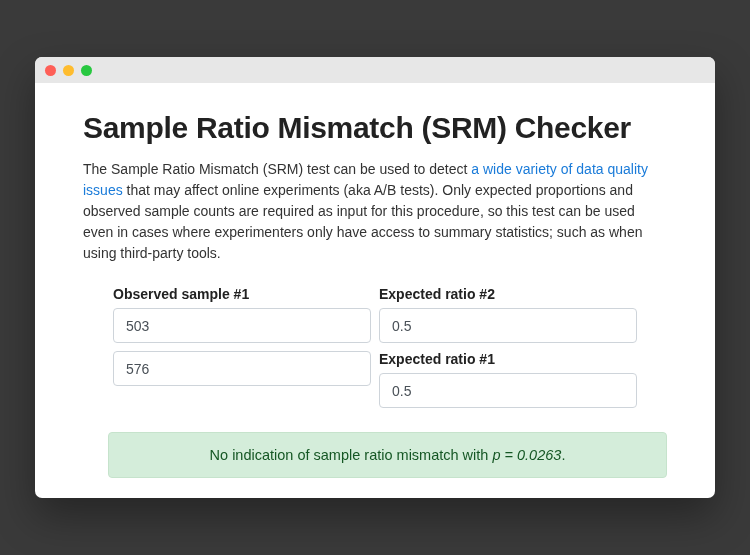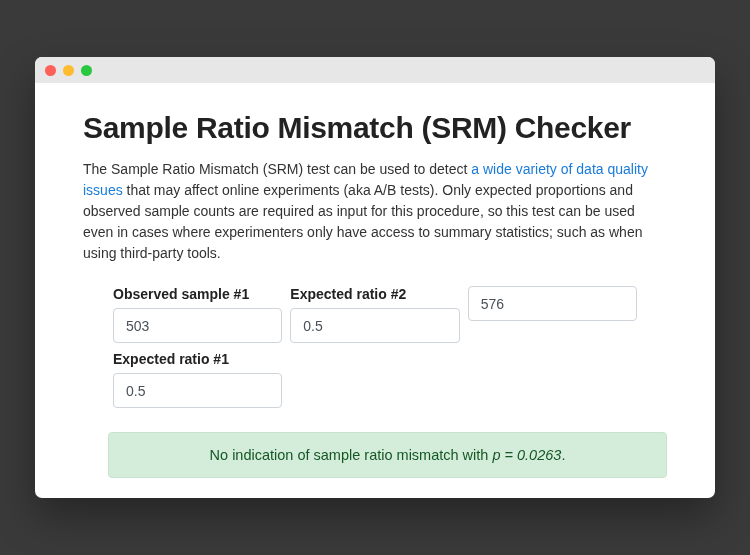--- a/index.html
+++ b/index.html
@@ -52,21 +52,21 @@
     line-height: 1.5;
     color: #333;
     margin-bottom: 22px;
   }
   .intro a {
     color: #1a7bd9;
     text-decoration: none;
   }
   .form-grid {
     display: grid;
-    grid-template-columns: 1fr 1fr 1fr;
+    grid-template-columns: 1fr 1fr;
     column-gap: 24px;
     row-gap: 14px;
     padding: 0 30px;
     margin-bottom: 24px;
     gap: 8px;
   }
   .field label {
     display: block;
     font-size: 14px;
     font-weight: 600;

